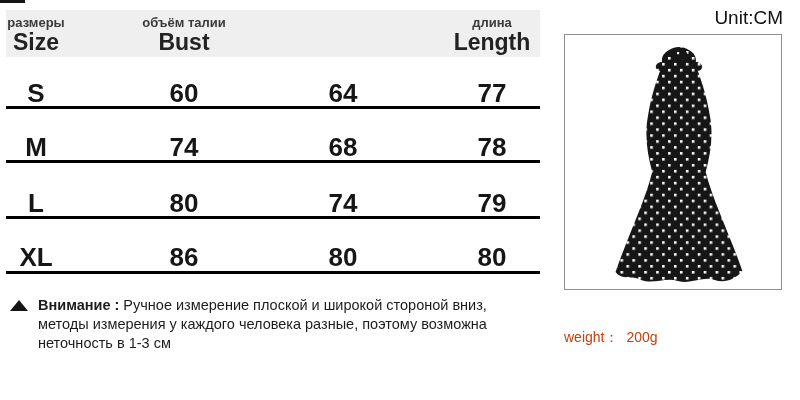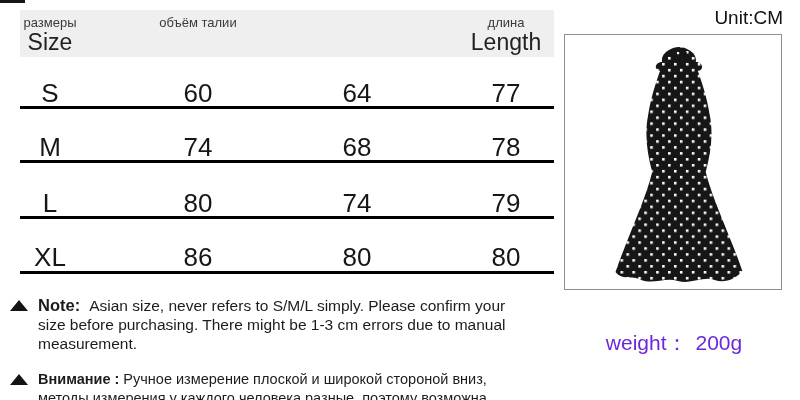--- a/index.html
+++ b/index.html
@@ -3,21 +3,21 @@
 <meta charset="utf-8">
 <style>
   * { margin:0; padding:0; box-sizing:border-box; }
   html,body { width:800px; height:400px; background:#ffffff; overflow:hidden;
               font-family:"Liberation Sans", sans-serif; color:#1f1f1f; }
 
   
   .crop-dash { position:absolute; left:0; top:0; width:25px; height:3px; background:#141414; }
 
   
-  .size-table { position:absolute; left:20px; top:10px; width:534px; height:266px; }
+  .size-table { position:absolute; left:6px; top:10px; width:534px; height:266px;font-weight:bold; }
   .thead-bg { position:absolute; left:0; top:0; width:534px; height:47px; background:#efefef; }
   .th { position:absolute; top:5px; transform:translateX(-50%); text-align:center; white-space:nowrap; }
   .th-ru { display:block; font-size:13px; line-height:16px; color:#3a3a3a; }
   .th-en { display:block; font-size:23px; line-height:23px; color:#222222; }
   .col1 { left:30px; } .col2 { left:178px; } .col3 { left:337px; } .col4 { left:486px; }
 
   .hline { position:absolute; left:0; width:534px; height:3px; background:#000000; }
   .hline.l1 { top:96px; } .hline.l2 { top:150px; } .hline.l3 { top:206px; } .hline.l4 { top:261px; }
 
   .tbody-row { position:absolute; left:0; width:534px; height:28px; }
@@ -36,38 +36,39 @@
   .note-en p { font-size:15.5px; line-height:19px; color:#1c1c1c; }
   .note-en .note-label { font-size:16.5px; font-weight:bold; margin-right:9px; }
   .note-ru p { font-size:14.5px; line-height:19px; color:#1c1c1c; }
   .note-ru .note-label { font-weight:bold; margin-right:4px; }
 
   
   .unit { position:absolute; top:7px; right:17px; font-size:19px; color:#111111;text-align:center; }
   .image-box { position:absolute; left:564px; top:34px; width:218px; height:256px;
                border:1px solid #8f8f8f; background:#ffffff;
                display:flex; align-items:center; justify-content:center; }
-  .weight { position:absolute; left:564px; top:329px; width:220px; text-align:center;
-            font-size:21px; color:#6d28d9; }
+  .weight { position:absolute; left:564px; top:329px; width:220px; text-align:left;
+            font-size:14px; color:#c2410c; }
   .weight-value { margin-left:8px; }
 </style>
 </head>
 <body>
 
 <div class="crop-dash"></div>
 
 <div class="size-table">
   <div class="thead-bg"></div>
 
   <div class="th col1">
     <span class="th-ru">размеры</span>
     <span class="th-en">Size</span>
   </div>
   <div class="th col2">
     <span class="th-ru">объём талии</span>
+    <span class="th-en">Bust</span>
   </div>
   <div class="th col4">
     <span class="th-ru">длина</span>
     <span class="th-en">Length</span>
   </div>
 
   <div class="tbody-row r1">
     <span class="td col1" style="left:30px">S</span>
     <span class="td col2" style="left:178px">60</span>
     <span class="td col3" style="left:337px">64</span>
@@ -94,24 +95,20 @@
   <div class="tbody-row r4">
     <span class="td col1" style="left:30px">XL</span>
     <span class="td col2" style="left:178px">86</span>
     <span class="td col3" style="left:337px">80</span>
     <span class="td col4" style="left:486px">80</span>
   </div>
   <div class="hline l4"></div>
 </div>
 
 <div class="notes">
-  <div class="note note-en">
-    <span class="triangle"></span>
-    <p><b class="note-label">Note:</b><span>Asian size, never refers to S/M/L simply. Please confirm your size before purchasing. There might be 1-3 cm errors due to manual measurement.</span></p>
-  </div>
   <div class="note note-ru">
     <span class="triangle"></span>
     <p><b class="note-label">Внимание :</b><span>Ручное измерение плоской и широкой стороной вниз, методы измерения у каждого человека разные, поэтому возможна неточность в 1-3 см</span></p>
   </div>
 </div>
 
 <div class="unit">Unit:CM</div>
 
 <div class="image-box">
   <svg width="216" height="250" viewBox="0 0 218 252">

